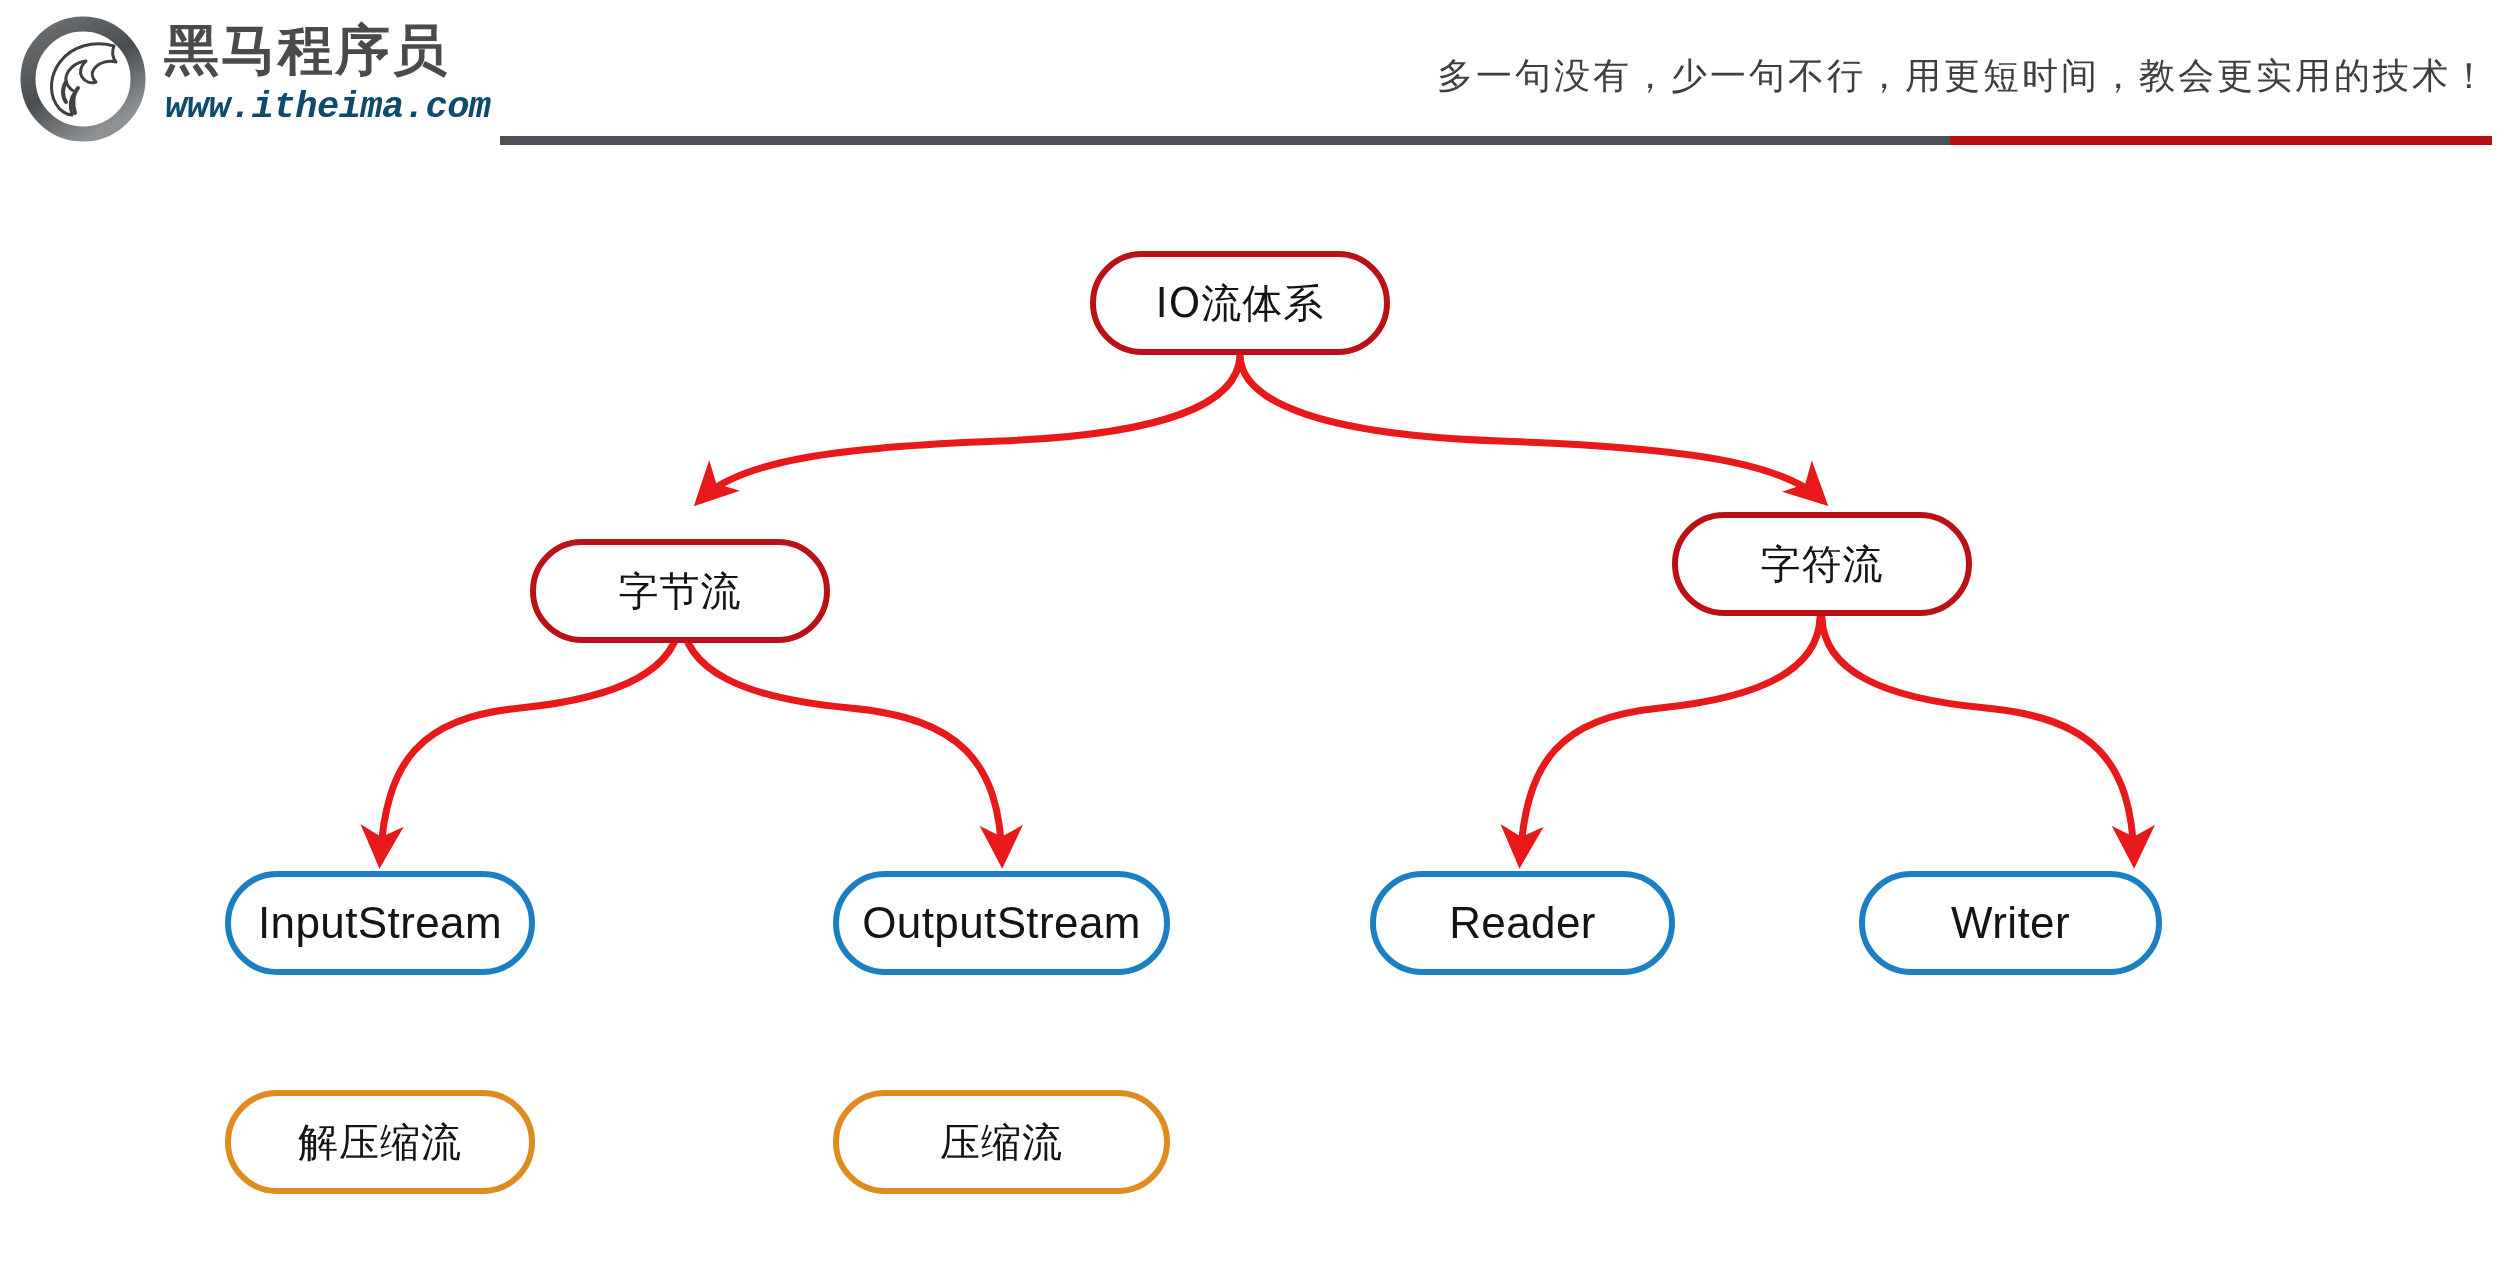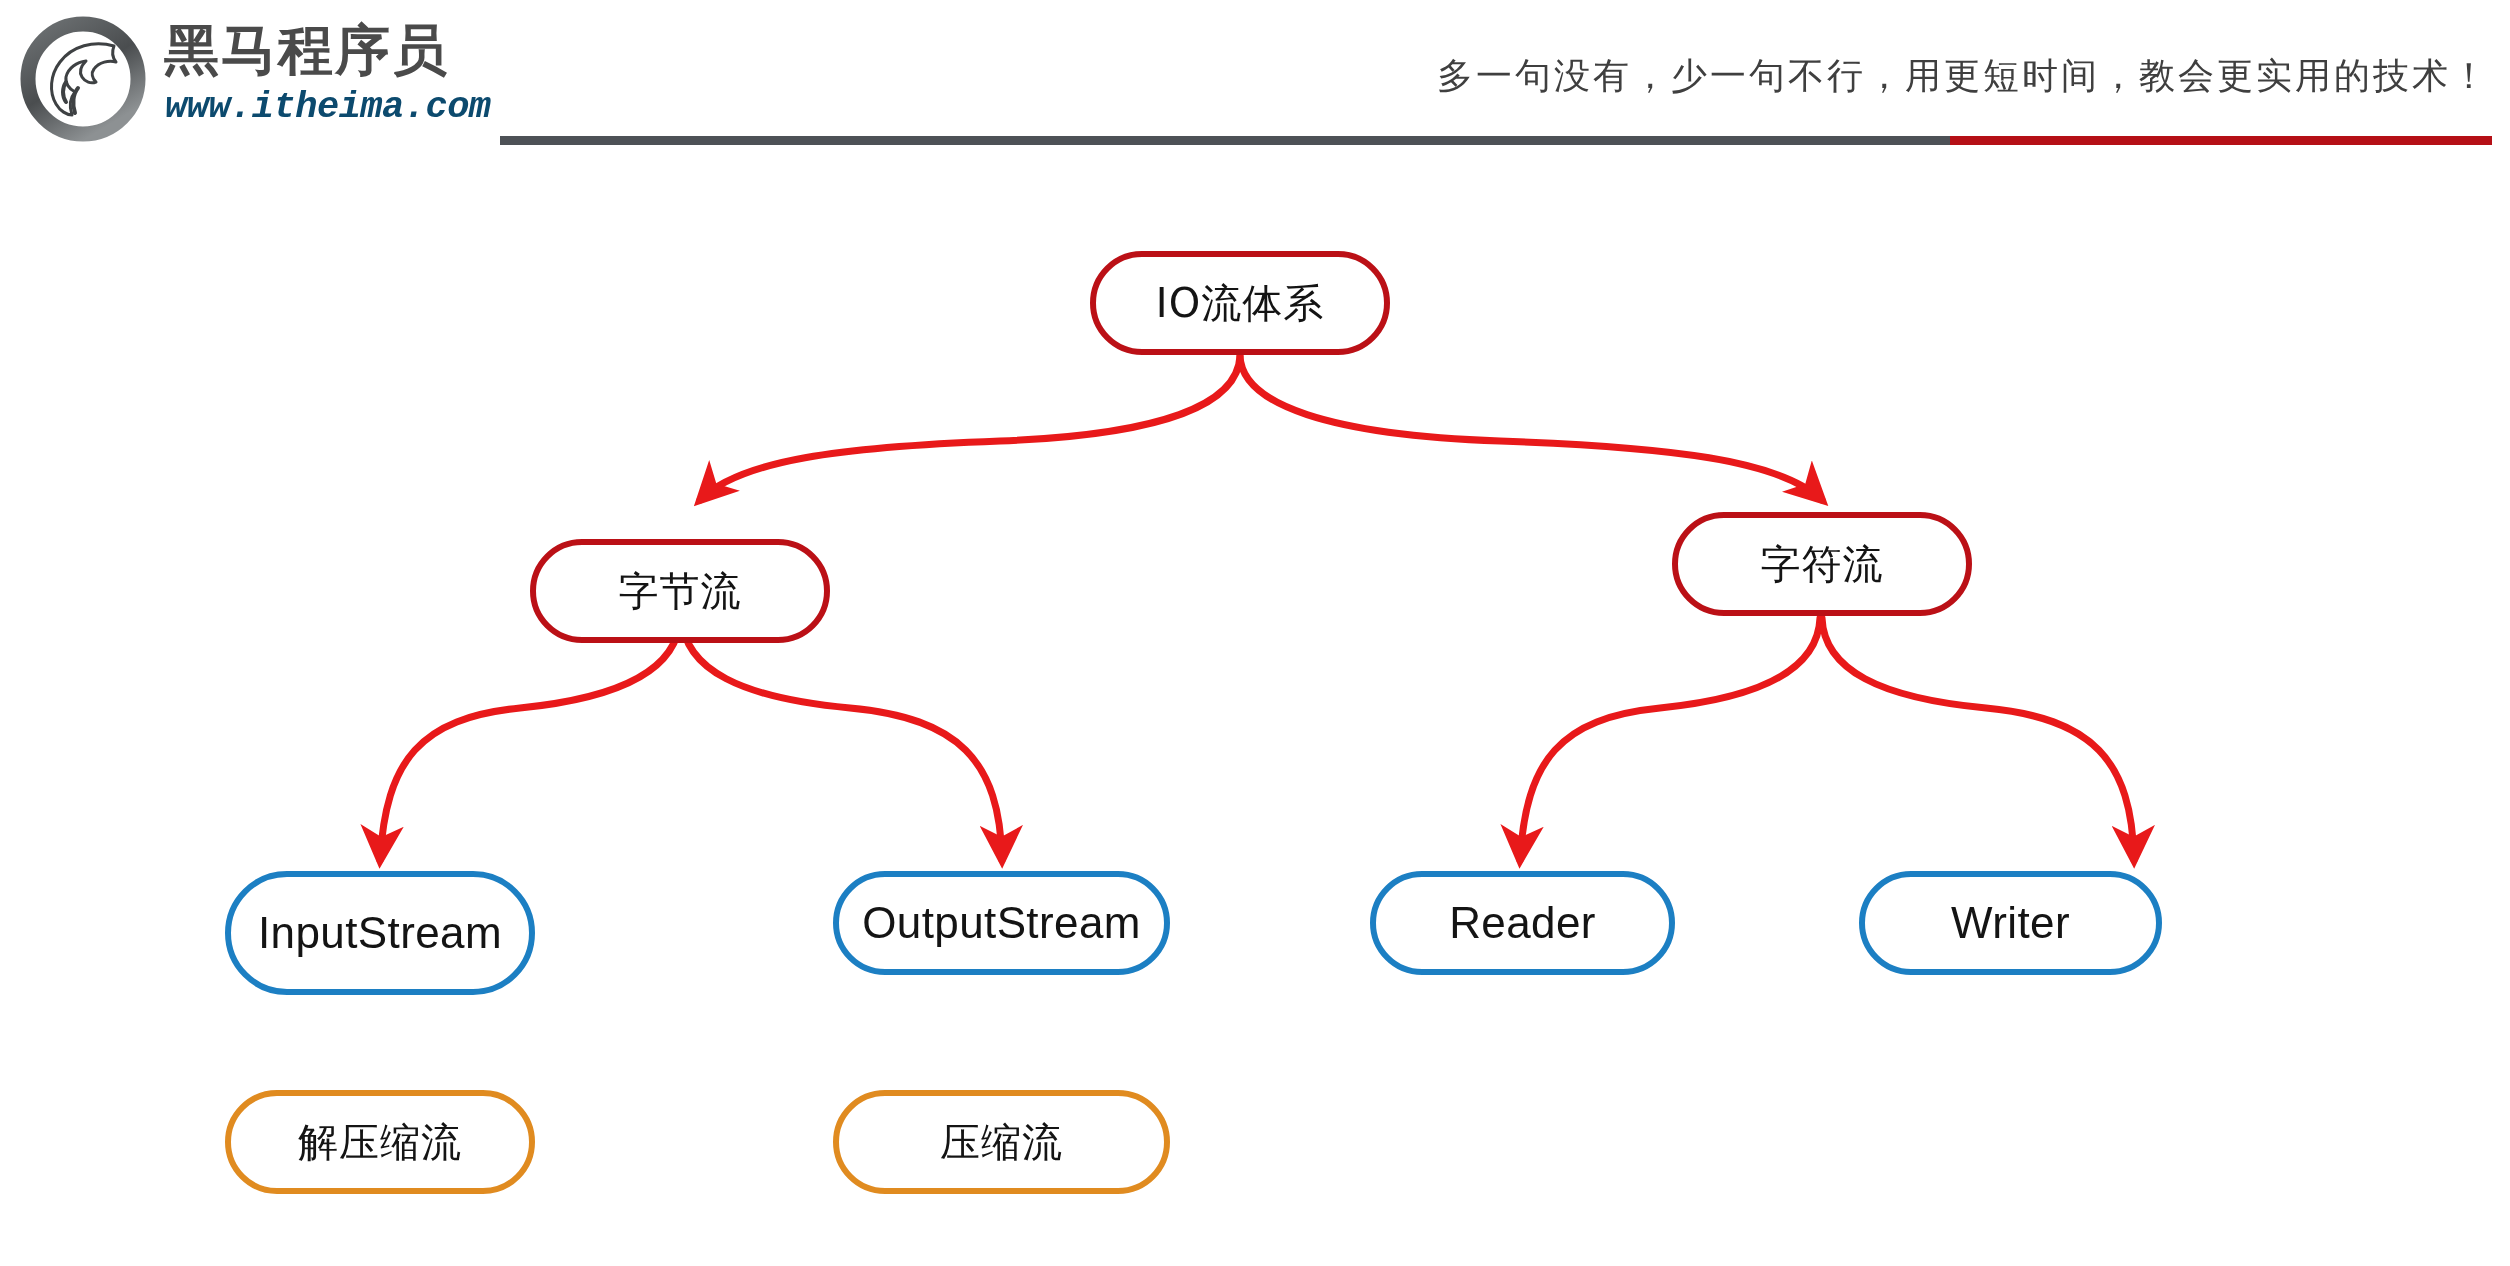--- a/index.html
+++ b/index.html
@@ -247,21 +247,21 @@
     </div>
 
     <div class="node node-red" style="left:530px; top:352px; width:300px; height:104px;margin-top:27px;">
       <span class="node-label-cn">字节流</span>
     </div>
 
     <div class="node node-red" style="left:1672px; top:352px; width:300px; height:104px;">
       <span class="node-label-cn">字符流</span>
     </div>
 
-    <div class="node node-blue" style="left:225px; top:711px; width:310px; height:124px;">
+    <div class="node node-blue" style="left:225px; top:711px; width:310px; height:104px;">
       <span class="node-label-en">InputStream</span>
     </div>
 
     <div class="node node-blue" style="left:833px; top:711px; width:337px; height:104px;">
       <span class="node-label-en">OutputStream</span>
     </div>
 
     <div class="node node-blue" style="left:1370px; top:711px; width:305px; height:104px;">
       <span class="node-label-en">Reader</span>
     </div>

